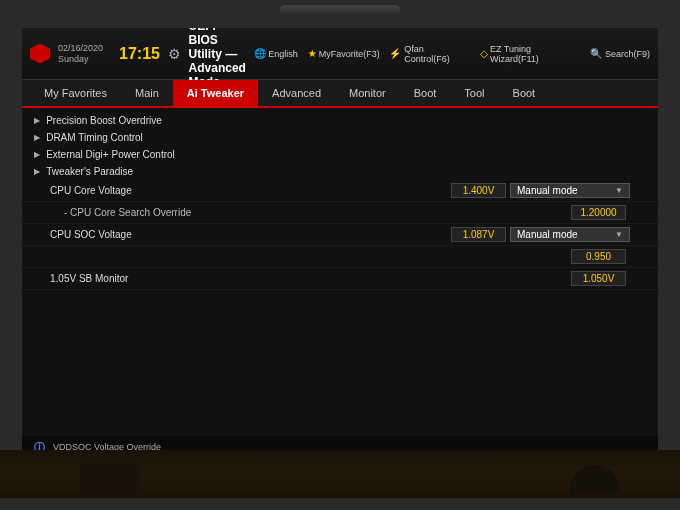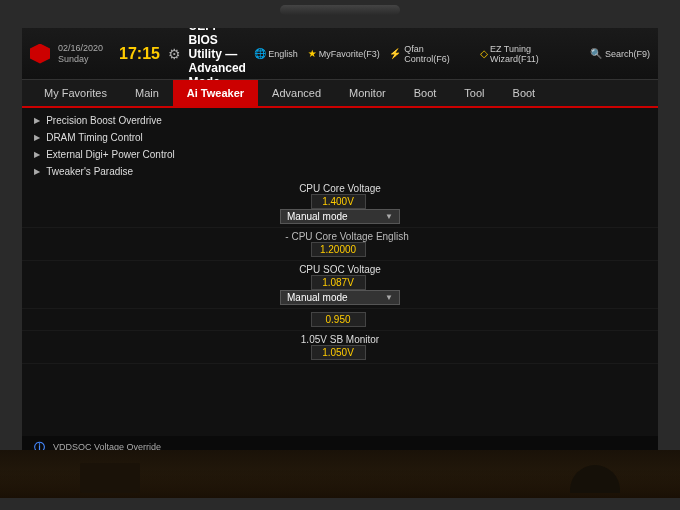--- a/index.html
+++ b/index.html
@@ -153,21 +153,20 @@
       font-size: 8px;
     }
 
     
     .setting-row {
       display: flex;
       align-items: center;
       padding: 3px 28px;
       min-height: 20px;
       border-bottom: 1px solid #1a1a1a;
-      flex-direction: column;
     }
 
     .setting-row.selected {
       background: #8b0000;
       border-left: 3px solid #ff0000;
     }
 
     .setting-label {
       flex: 1;
       color: #ddd;
@@ -390,21 +389,21 @@
         <div class="setting-row">
           <div class="setting-label">CPU Core Voltage</div>
           <div class="setting-value">1.400V</div>
           <div class="setting-dropdown">
             <span>Manual mode</span>
             <span class="dropdown-arrow">▼</span>
           </div>
         </div>
 
         <div class="setting-row">
-          <div class="setting-label sub-item">- CPU Core Voltage English</div>
+          <div class="setting-label sub-item">- CPU Core Search Override</div>
           <div class="setting-value">1.20000</div>
         </div>
 
         <div class="setting-row">
           <div class="setting-label">CPU SOC Voltage</div>
           <div class="setting-value">1.087V</div>
           <div class="setting-dropdown">
             <span>Manual mode</span>
             <span class="dropdown-arrow">▼</span>
           </div>

